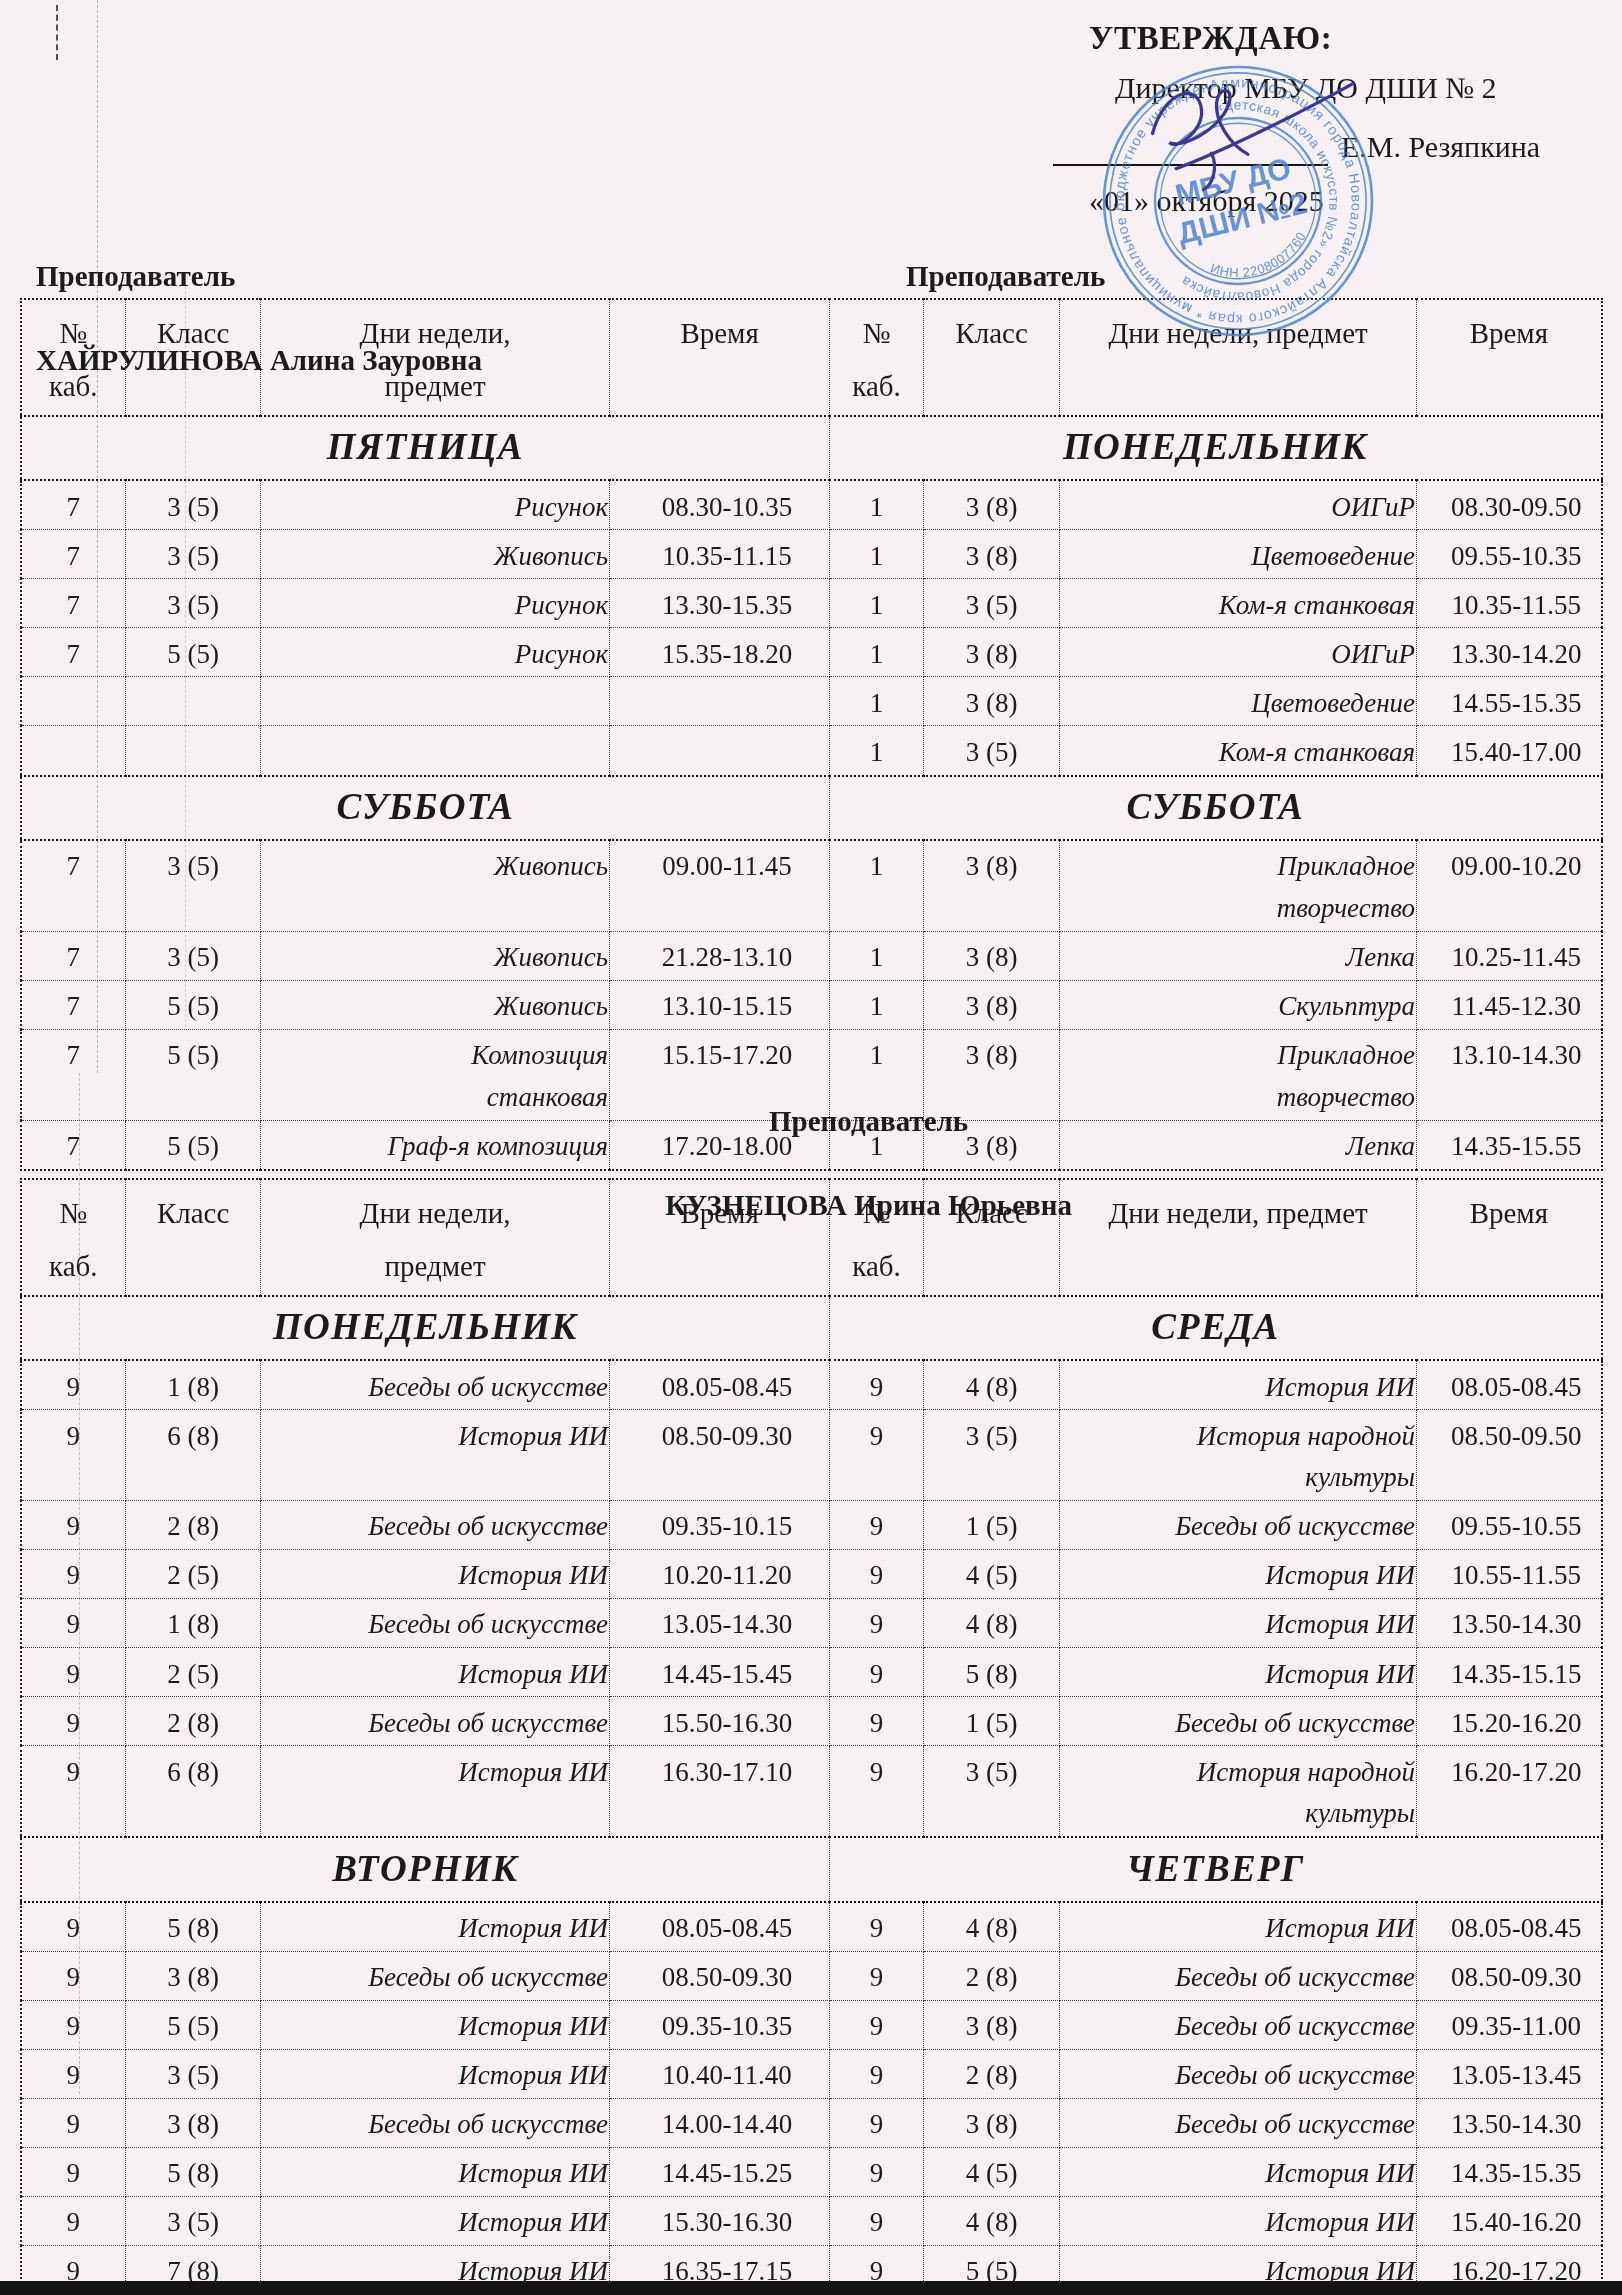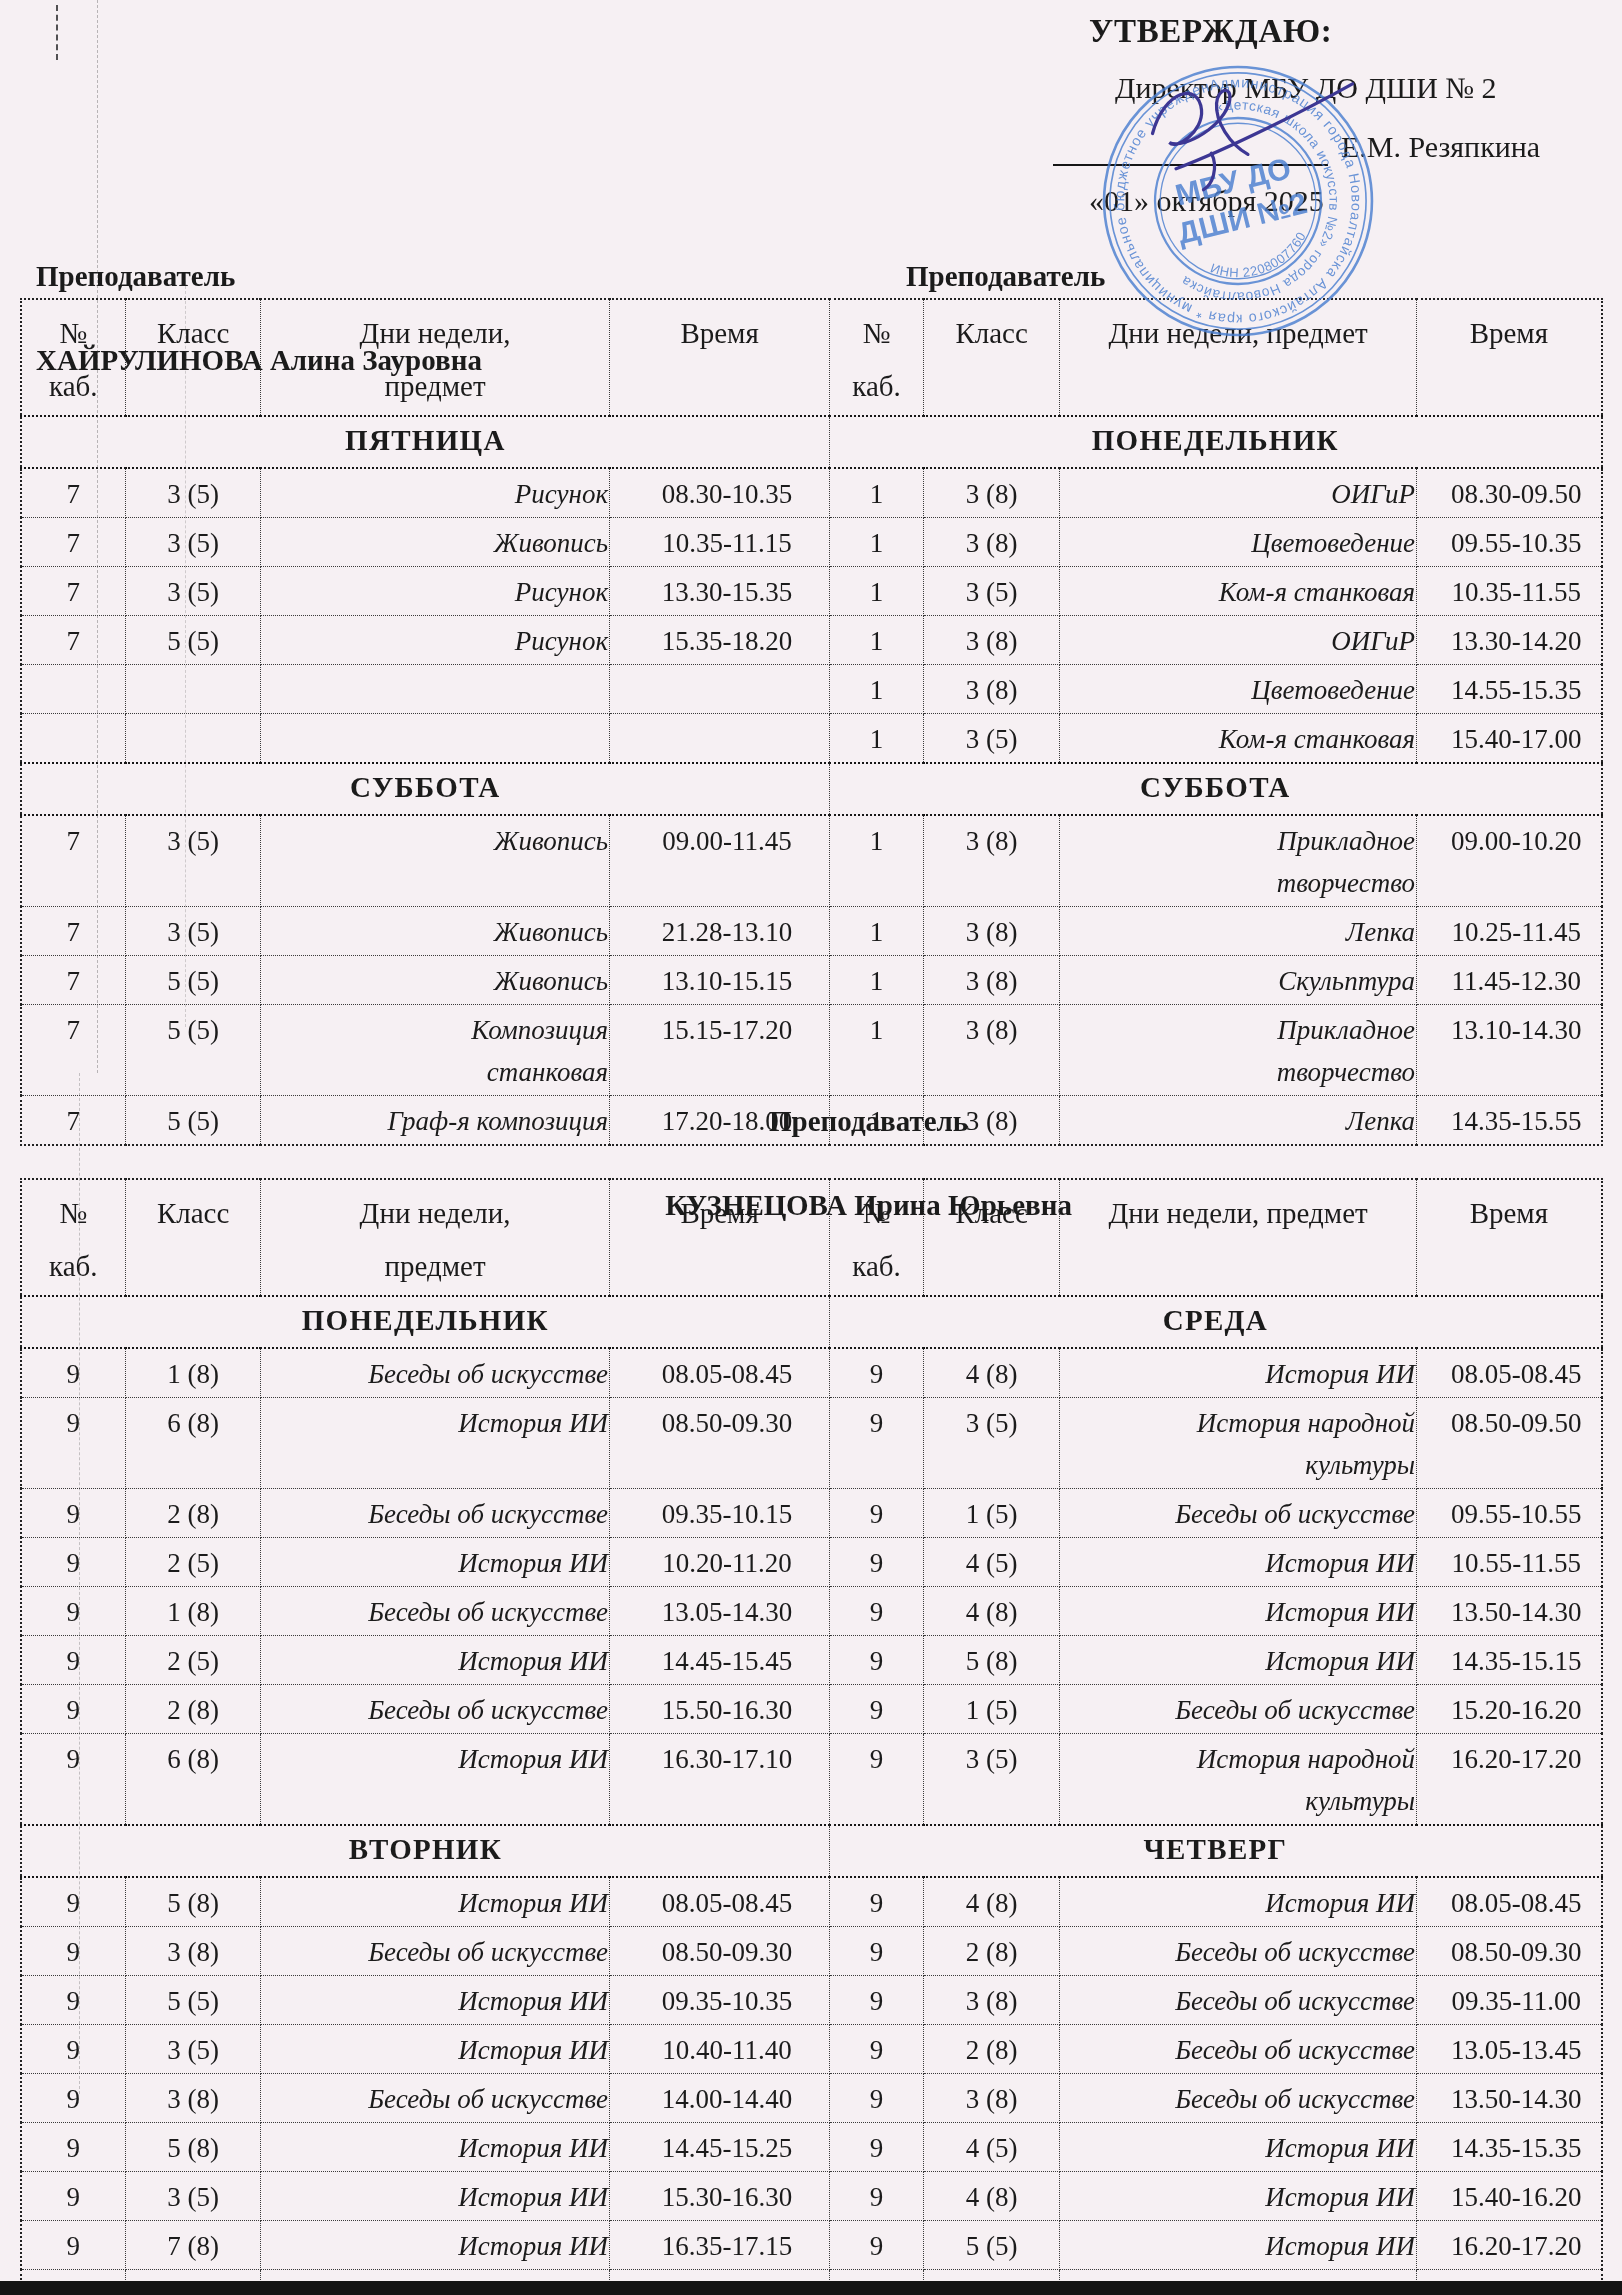--- a/index.html
+++ b/index.html
@@ -5,21 +5,21 @@
 <style>
   html,body{margin:0;padding:0;}
   body{width:1622px;height:2295px;background:#e8e2e6;}
   .page{
     position:relative;width:1622px;height:2295px;overflow:hidden;
     background:#f6f0f3;
     color:#1b1b1b;
     font-family:"Liberation Serif", serif;
   }
   
-  .approval-title{position:absolute;left:1089px;top:13px;font-size:33px;font-weight:bold;letter-spacing:0.7px;}
+  .approval-title{position:absolute;left:1089px;top:20px;font-size:33px;font-weight:bold;letter-spacing:0.7px;}
   .approval-director{position:absolute;left:1115px;top:71px;font-size:30px;}
   .sig-line{position:absolute;left:1053px;top:164px;width:275px;border-bottom:2px solid #161616;height:0;}
   .approval-signer{position:absolute;left:1341px;top:130px;font-size:30px;}
   .approval-date{position:absolute;left:1089px;top:184px;font-size:30px;}
   
   .teacher{position:absolute;font-weight:bold;font-size:29px;line-height:1.45;white-space:pre-line;}
   .teacher-tl{left:36px;top:213px;}
   .teacher-tr{left:906px;top:213px;}
   .teacher-mid{left:19.6px;top:1058px;width:1580px;text-align:center;transform:translateX(59px);}
   
@@ -34,21 +34,21 @@
   }
   table{border:2px dotted #222;}
   thead th{
     height:92px;vertical-align:top;text-align:center;
     font-size:29px;line-height:1.85;padding-top:6.5px;
   }
   thead tr{border-bottom:2px dotted #161616;}
   tr.dayrow{border-top:2px dotted #161616;border-bottom:2px dotted #161616;}
   td.day{
     height:42px;vertical-align:middle;text-align:center;
-    font-size:29px;font-weight:bold;letter-spacing:1.3px;padding:1.3px 0 3.9px 0;
+    font-size:37px;font-weight:bold;letter-spacing:1.3px;padding:1.3px 0 3.9px 0;font-style:italic;
   }
   td.c-cab,td.c-cls{text-align:center;}
   tbody td{vertical-align:top;font-size:27px;line-height:1.55;padding-top:5.2px;height:41px;}
   tr.tall td{height:81px;}
   td.c-subj{text-align:right;padding-left:19.6px;font-style:italic;}
   td.c-time{text-align:center;padding-left:15.7px;}
   
   .stamp{position:absolute;left:1091px;top:54px;width:294px;height:294px;opacity:.82;}
   .signature{position:absolute;left:1112px;top:68px;width:281px;height:131px;}
   

